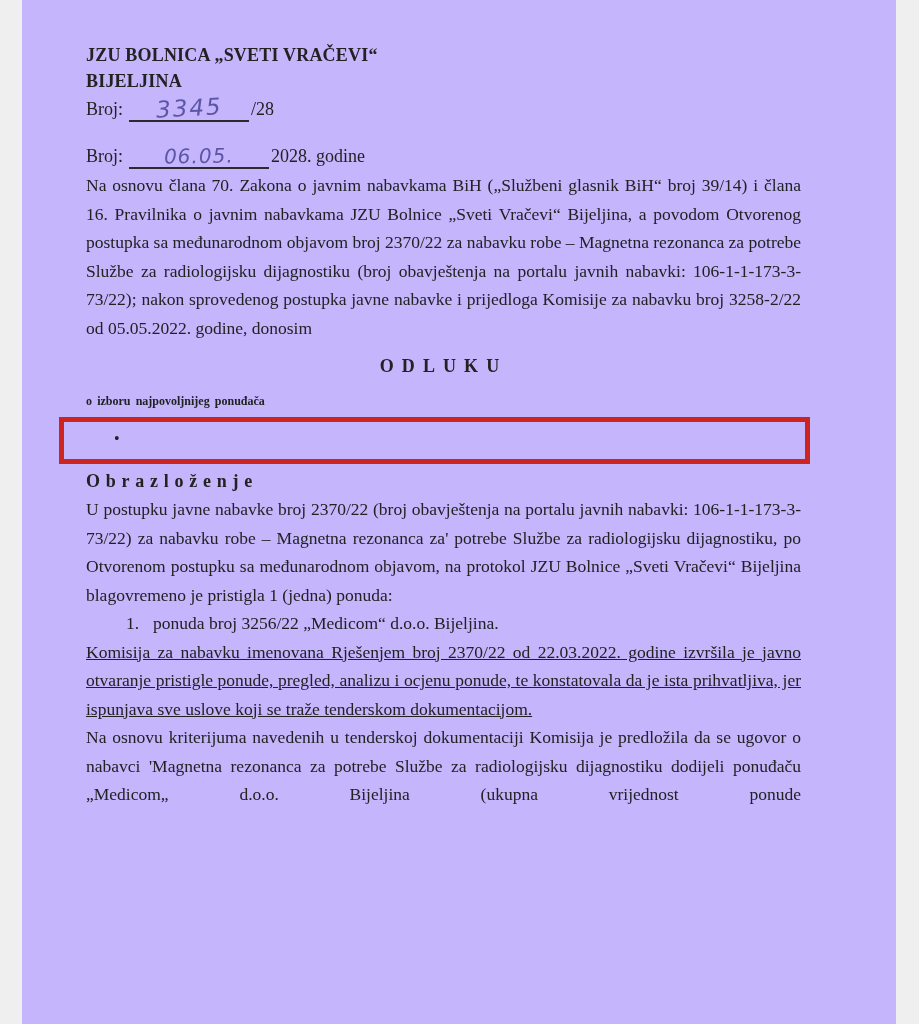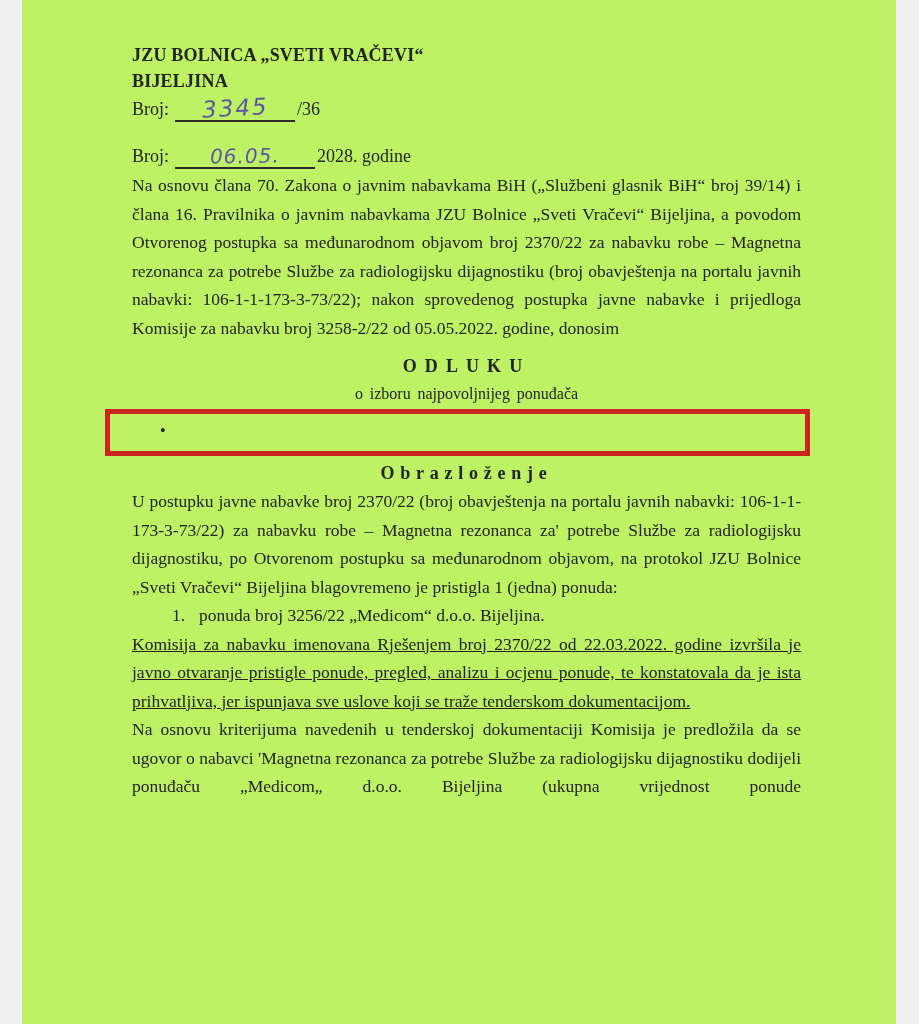--- a/index.html
+++ b/index.html
@@ -16,23 +16,23 @@
     height: 1024px;
     background: #efefef;
     position: relative;
   }
   .page {
     position: absolute;
     left: 22px;
     top: 0;
     width: 874px;
     height: 1024px;
-    background: #bef264;
+    background: #c4b5fd;
     box-sizing: border-box;
-    padding: 42px 95px 0 110px;
+    padding: 42px 95px 0 64px;
     color: #222;
     font-size: 17.5px;
     line-height: 28.5px;
   }
   
   .org-line {
     font-weight: 700;
     font-size: 18px;
     line-height: 26px;
     letter-spacing: 0.2px;
@@ -63,32 +63,32 @@
   }
   .hw-date { font-size: 20px; letter-spacing: 1px; transform: rotate(-1deg) translateY(1px); }
   .suffix { margin-left: 2px; }
 
   p.body-par {
     text-align: justify;
     margin: 0;
   }
   .intro-par { margin-top: 24px; }
   .decision-title {
-    margin: 12px 0 0 0;
+    margin: 12px 0 8px 0;
     text-align: center;
     font-size: 18px;
     font-weight: 700;
     letter-spacing: 0.45em;
     line-height: 25px;
   }
   .decision-subtitle {
     margin: 0;
-    text-align: center;
-    font-size: 16px;
-    font-weight: 400;
+    text-align: left;
+    font-size: 12px;
+    font-weight: 700;
     word-spacing: 0.18em;
     line-height: 29px;
   }
   .selection-par { margin-top: 27px; }
 
   .highlight-box {
     border: 5px solid #cd2421;
     margin: 1px -9px 0 -27px;
     padding: 3px 4px 7px 0;
   }
@@ -102,21 +102,20 @@
     flex: 0 0 29px;
     font-size: 16px;
   }
   .bullet-text {
     flex: 1;
     text-align: justify;
   }
 
   .obrazlozenje-title {
     margin: 4px 0 0 0;
-    text-align: center;
     font-size: 18px;
     font-weight: 700;
     letter-spacing: 0.32em;
     line-height: 27px;
   }
   .para1 { margin-top: 17px; }
   .numbered-item {
     display: flex;
     padding-left: 40px;
     line-height: 28.5px;
@@ -129,21 +128,21 @@
 </head>
 <body>
 
 <div class="stage">
   <div class="page">
 
     <header>
       <div class="org-line">JZU BOLNICA „SVETI VRAČEVI“</div>
       <div class="org-line">BIJELJINA</div>
       <div class="field-line">
-        <span class="field-label">Broj:</span><span class="fill-line fill-broj"><span class="handwriting">3345</span></span><span class="suffix">/36</span>
+        <span class="field-label">Broj:</span><span class="fill-line fill-broj"><span class="handwriting">3345</span></span><span class="suffix">/28</span>
       </div>
       <div class="field-line">
         <span class="field-label">Broj:</span><span class="fill-line fill-dana"><span class="handwriting hw-date">06.05.</span></span><span class="suffix">2028. godine</span>
       </div>
     </header>
 
     <p class="body-par intro-par">Na osnovu člana 70. Zakona o javnim nabavkama BiH („Službeni glasnik BiH“ broj 39/14) i člana 16. Pravilnika o javnim nabavkama JZU Bolnice „Sveti Vračevi“ Bijeljina, a povodom Otvorenog postupka sa međunarodnom objavom broj 2370/22 za nabavku robe – Magnetna rezonanca za potrebe Službe za radiologijsku dijagnostiku (broj obavještenja na portalu javnih nabavki: 106-1-1-173-3-73/22); nakon sprovedenog postupka javne nabavke i prijedloga Komisije za nabavku broj 3258-2/22 od 05.05.2022. godine, donosim</p>
 
     <h1 class="decision-title">ODLUKU</h1>
     <h2 class="decision-subtitle">o izboru najpovoljnijeg ponuđača</h2>

